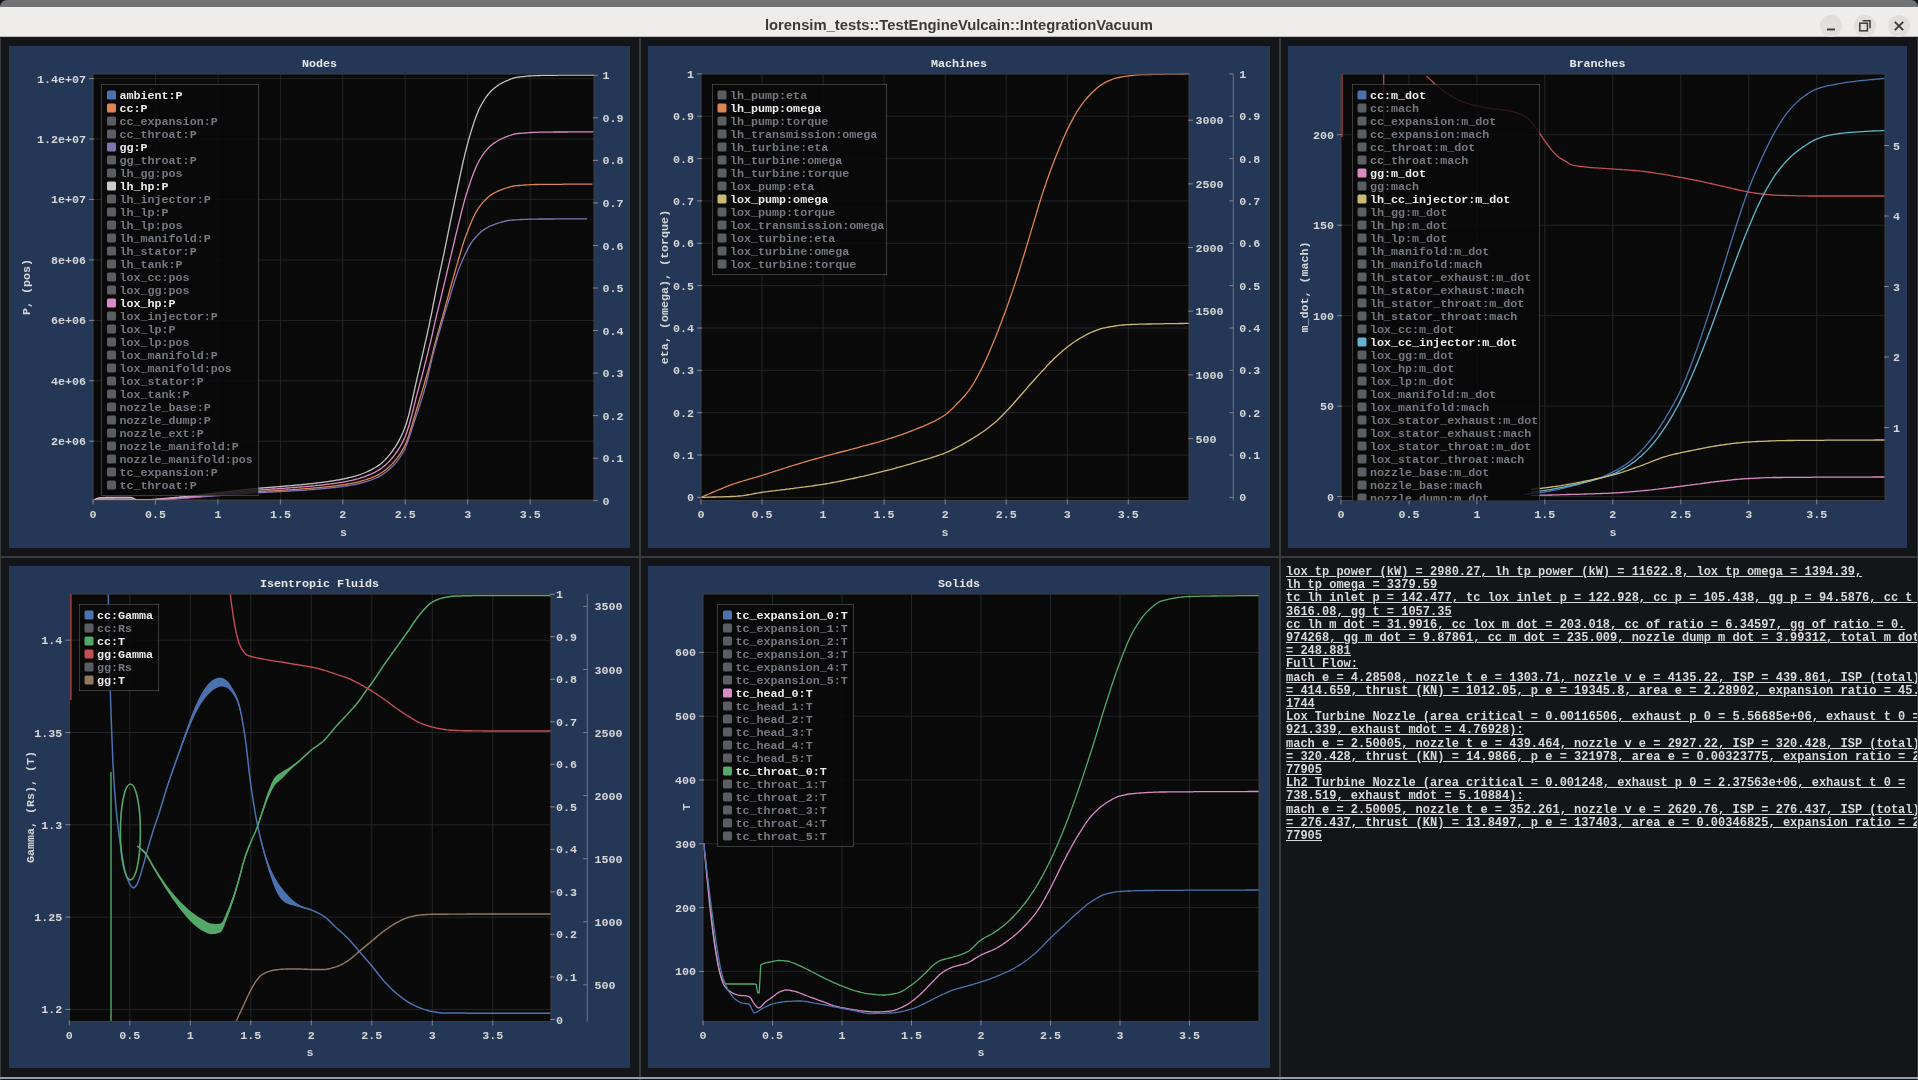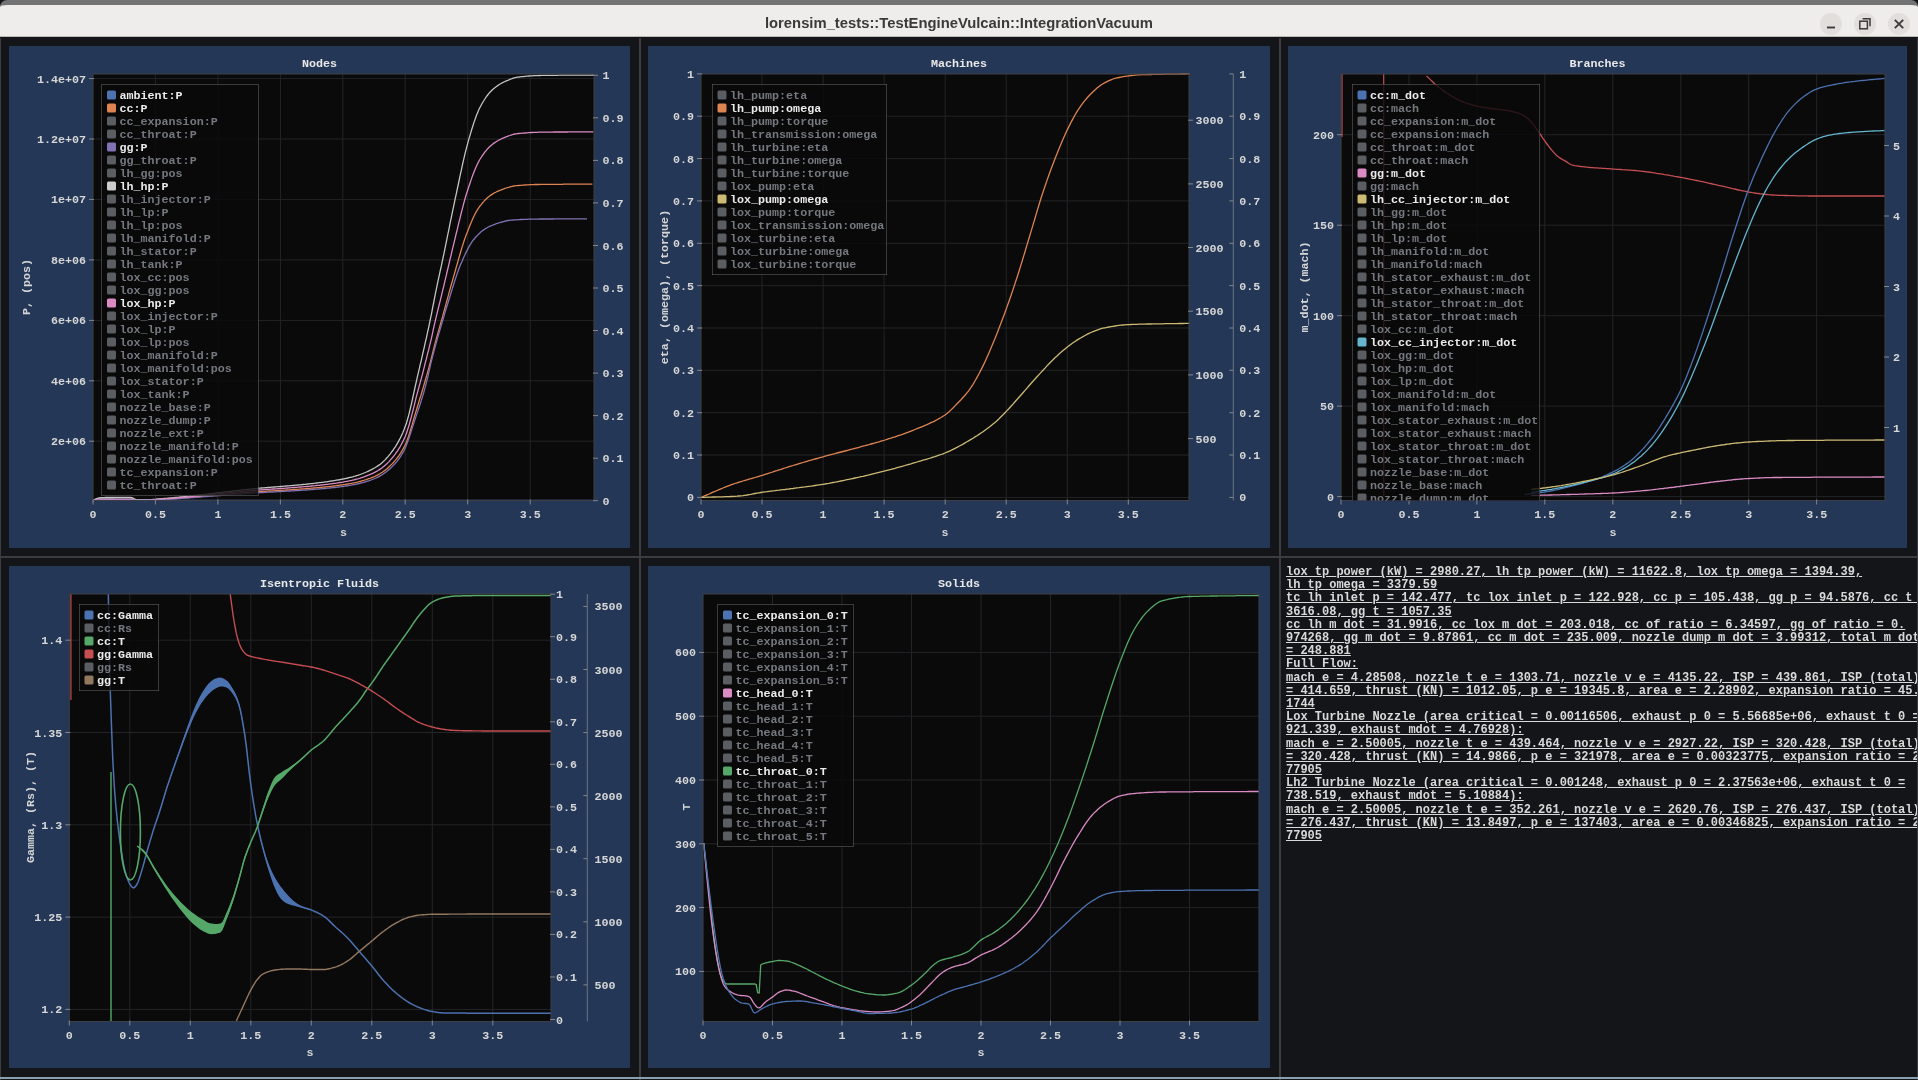--- a/index.html
+++ b/index.html
@@ -1,16 +1,16 @@
 <!DOCTYPE html>
 <html><head><meta charset="utf-8"><style>
 * { margin:0; padding:0; box-sizing:border-box; }
 html,body { width:1918px; height:1080px; background:#141518; overflow:hidden; }
 #titlebar { position:absolute; left:0; top:0; width:1918px; height:37px; background:#efedeb;
-  border-radius:7px 7px 0 0; border-bottom:1px solid #bdb9b4; border-top:5px solid #737373; }
+  border-radius:7px 7px 0 0; border-bottom:1px solid #bdb9b4; border-top:7px solid #737373; }
 #titletext { position:absolute; left:0; top:0; width:100%; text-align:center; line-height:37px;
   font-family:"Liberation Sans",sans-serif; font-weight:bold; font-size:14.8px; color:#3a3a3a; }
 .wbtn { position:absolute; top:8px; width:22px; height:22px; border-radius:50%; background:#e1dedb; }
 .panel { position:absolute; background:#243756; }
 .panelsvg { position:absolute; }
 .mono { font-family:"Liberation Mono",monospace; font-weight:bold; font-size:11.7px; }
 text { font-family:"Liberation Mono",monospace; font-weight:bold; font-size:11.7px; }
 #textpanel { position:absolute; left:1286px; top:566px; width:630px; height:500px;
   font-family:"Liberation Mono",monospace; font-weight:bold; font-size:12px; line-height:13.2px;
   color:#d9d9d9; white-space:pre;text-decoration:underline; }

